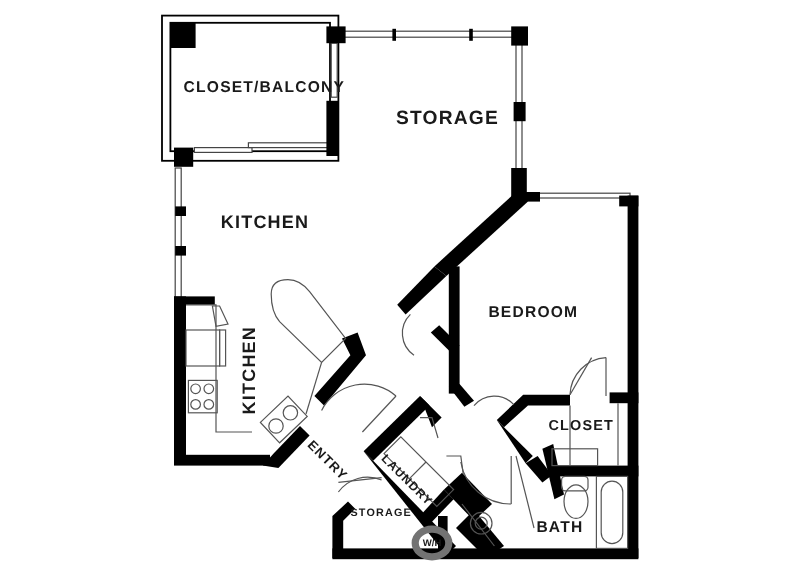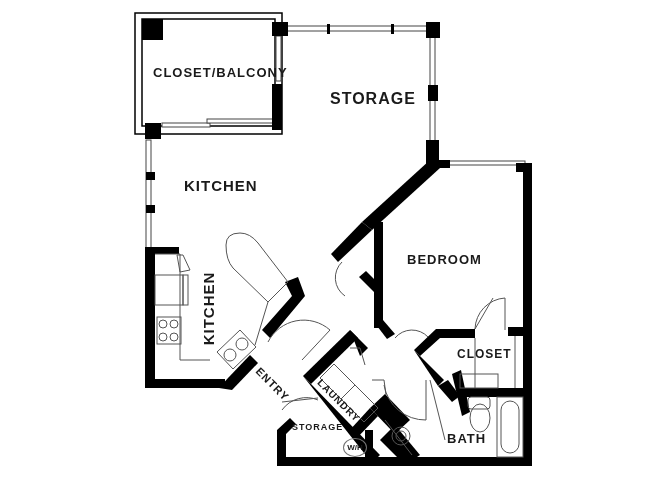--- a/index.html
+++ b/index.html
@@ -18,21 +18,21 @@
     .lbl-dining { left: 184px; top: 177px; font-size: 15px; }
     .lbl-kitchen { left: 168px; top: 300px; font-size: 15px; transform: rotate(-90deg); transform-origin: center; width: 80px; text-align: center; }
     .lbl-bedroom { left: 407px; top: 252px; font-size: 13px; }
     .lbl-closet { left: 457px; top: 347px; font-size: 12px; text-align: right; }
     .lbl-bath { left: 447px; top: 431px; font-size: 13px; }
     .lbl-entry { left: 262px; top: 365px; font-size: 11px; transform: rotate(45deg); transform-origin: left top; }
     .lbl-laundry { left: 323px; top: 377px; font-size: 10px; transform: rotate(45deg); transform-origin: left top; }
     .lbl-storage { left: 292px; top: 422px; font-size: 9px; }
     .wh-badge {
       position: absolute; left: 343px; top: 438px; width: 22px; height: 17px;
-      border: 1px solid #737373; border-radius: 50%;
+      border: 6px solid #737373; border-radius: 50%;
       font-family: "Liberation Sans", sans-serif; font-weight: bold; font-size: 8px;
       display: flex; align-items: center; justify-content: center; color: #1a1a1a;
     }
   </style>
 </head>
 <body>
 
 <svg class="plan" viewBox="0 0 670 480" xmlns="http://www.w3.org/2000/svg">
 
   <g>

